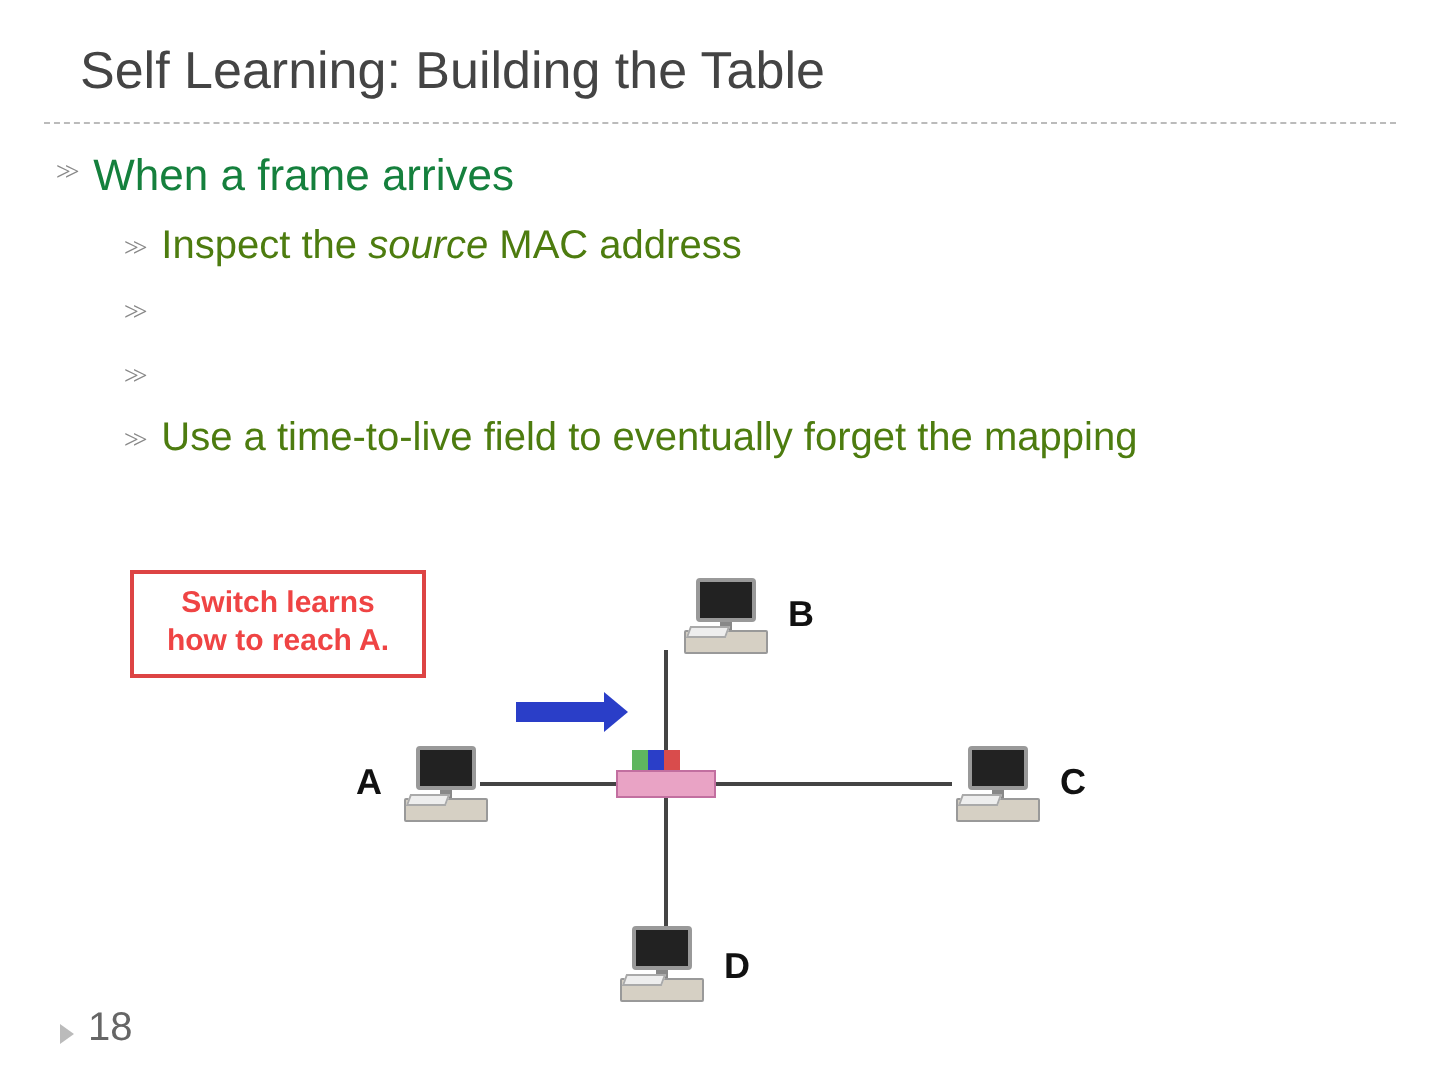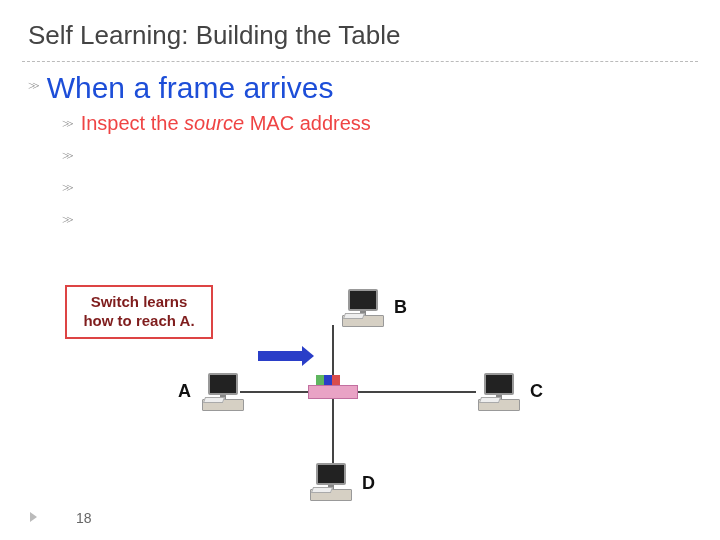--- a/index.html
+++ b/index.html
@@ -4,44 +4,44 @@
 <style>
   * { box-sizing: border-box; margin: 0; padding: 0; }
   body {
     width: 720px; height: 540px;
     font-family: Arial, Helvetica, sans-serif;
     background: #fff; color: #333;
     position: relative; overflow: hidden;
   }
   .title {
     font-size: 26px; font-weight: 400; color: #444;
-    padding: 20px 28px 6px 28px;
+    padding: 20px 28px 6px 40px;
   }
   .dashed-divider {
     border: none; border-top: 1px dashed #bbb;
     margin: 4px 22px 10px 22px;
   }
   .content { padding: 0 28px; }
   .bullet-row { display: flex; align-items: flex-start; gap: 10px; }
   .bullet-glyph {
     font-size: 13px; color: #888; line-height: 28px;
     font-family: "Times New Roman", serif; letter-spacing: -3px;
   }
-  .bullet-text-lg { font-size: 30px; color: #1d4ed8; line-height: 28px; padding: 2px 0; }
+  .bullet-text-lg { font-size: 22px; color: #15803d; line-height: 28px; padding: 2px 0; }
   .sub-list { padding: 4px 0 0 34px; }
   .sub-row { display: flex; align-items: flex-start; gap: 10px; padding: 2px 0; }
-  .sub-text { font-size: 20px; color: #ef4444; line-height: 26px; }
+  .sub-text { font-size: 20px; color: #4d7c0f; line-height: 26px; }
   .sub-text em { font-style: italic; }
 
   .diagram { position: absolute; left: 0; top: 285px; width: 720px; height: 230px; }
   .callout {
     position: absolute; left: 65px; top: 0;
     width: 148px; padding: 6px 8px;
     border: 2px solid #d44; background: #fff;
-    text-align: center; font-size: 15px; font-weight: 700; color: #7f1d1d;
+    text-align: center; font-size: 15px; font-weight: 700; color: #ef4444;
     line-height: 1.25;
   }
   .pc { position: absolute; width: 42px; height: 42px; }
   .pc .monitor {
     position: absolute; left: 6px; top: 0; width: 30px; height: 22px;
     background: #222; border: 2px solid #999; border-radius: 2px;
   }
   .pc .stand {
     position: absolute; left: 18px; top: 22px; width: 6px; height: 4px; background: #888;
   }
@@ -76,21 +76,21 @@
   .packet {
     position: absolute; left: 316px; top: 90px; width: 24px; height: 10px;
     display: flex;
   }
   .packet .p1 { width: 8px; height: 10px; background: #5fb65f; }
   .packet .p2 { width: 8px; height: 10px; background: #2a3ec8; }
   .packet .p3 { width: 8px; height: 10px; background: #d94c4c; }
 
   .slide-num {
     position: absolute; left: 44px; bottom: 14px;
-    font-size: 14px; color: #666; margin-left: 32px;
+    font-size: 20px; color: #666;
   }
   .slide-num-tick {
     position: absolute; left: 30px; bottom: 18px;
     width: 0; height: 0;
     border-left: 7px solid #bbb;
     border-top: 5px solid transparent;
     border-bottom: 5px solid transparent;
   }
 </style>
 </head>
@@ -110,20 +110,21 @@
       <span class="sub-text"><span>Inspect the </span><em>source</em><span> MAC address</span></span>
     </div>
     <div class="sub-row">
       <span class="bullet-glyph">&gt;&gt;</span>
     </div>
     <div class="sub-row">
       <span class="bullet-glyph">&gt;&gt;</span>
     </div>
     <div class="sub-row">
       <span class="bullet-glyph">&gt;&gt;</span>
+      <span class="sub-text"><span>Use a time-to-live field to eventually forget the mapping</span><em></em><span></span></span>
     </div>
   </div>
 </div>
 
 <div class="diagram">
   <div class="callout">Switch learns how to reach A.</div>
 
   <div class="link link-v" style="left:332px; top:40px; height:60px;"></div>
   <div class="link link-v" style="left:332px; top:114px; height:72px;"></div>
   <div class="link link-h" style="left:240px; top:106px; width:68px;"></div>

